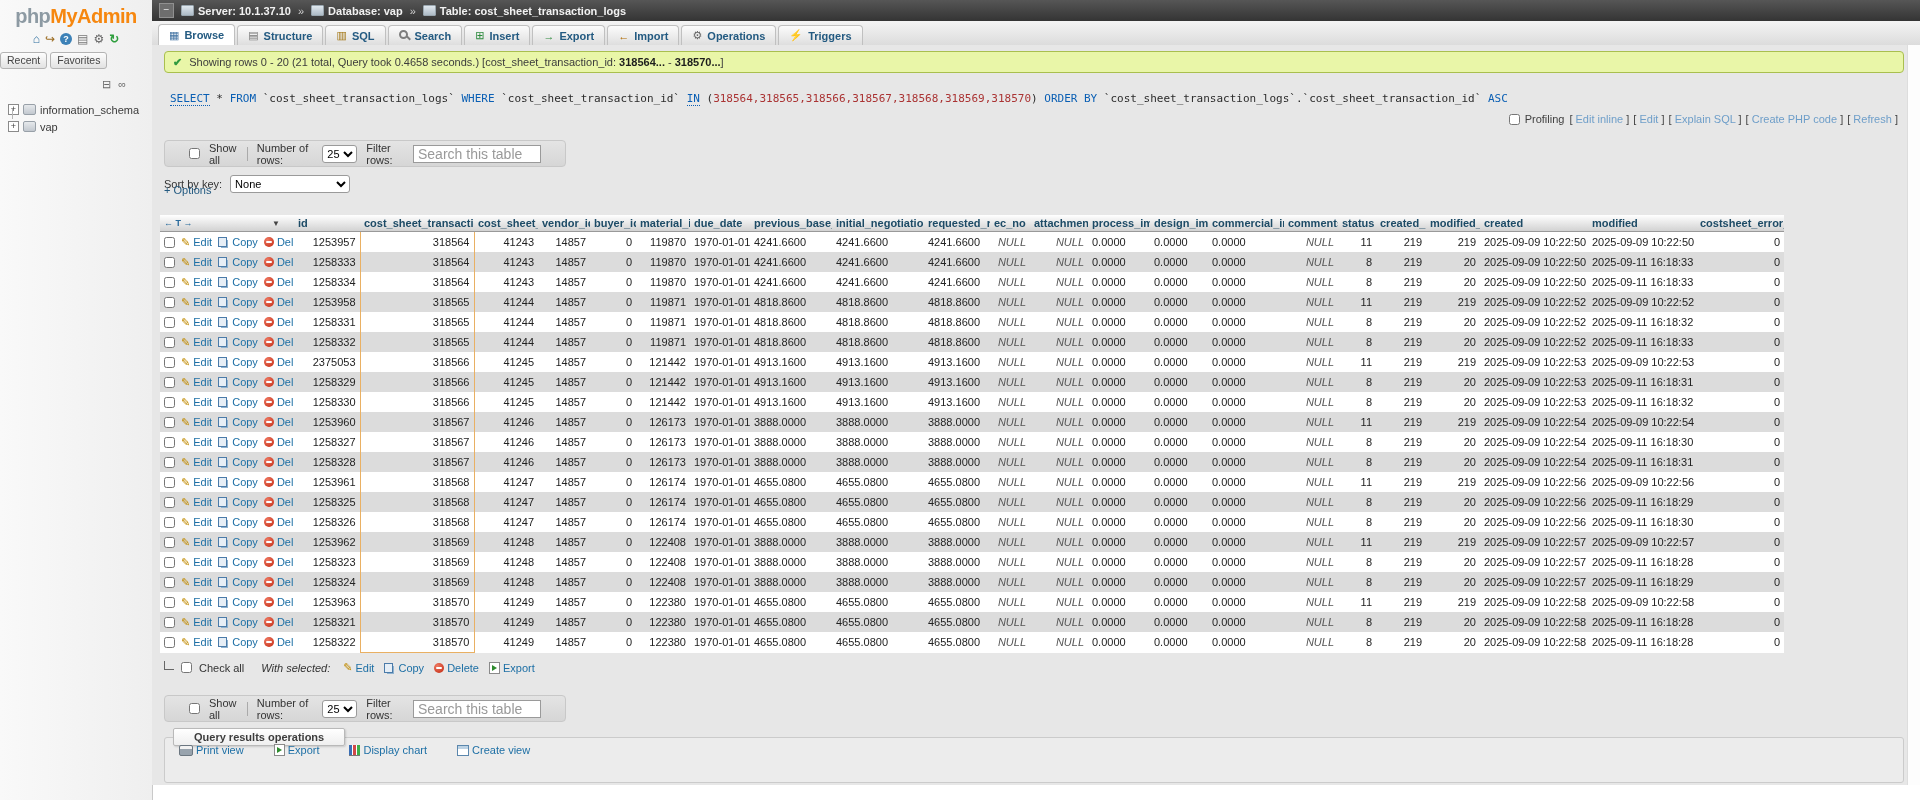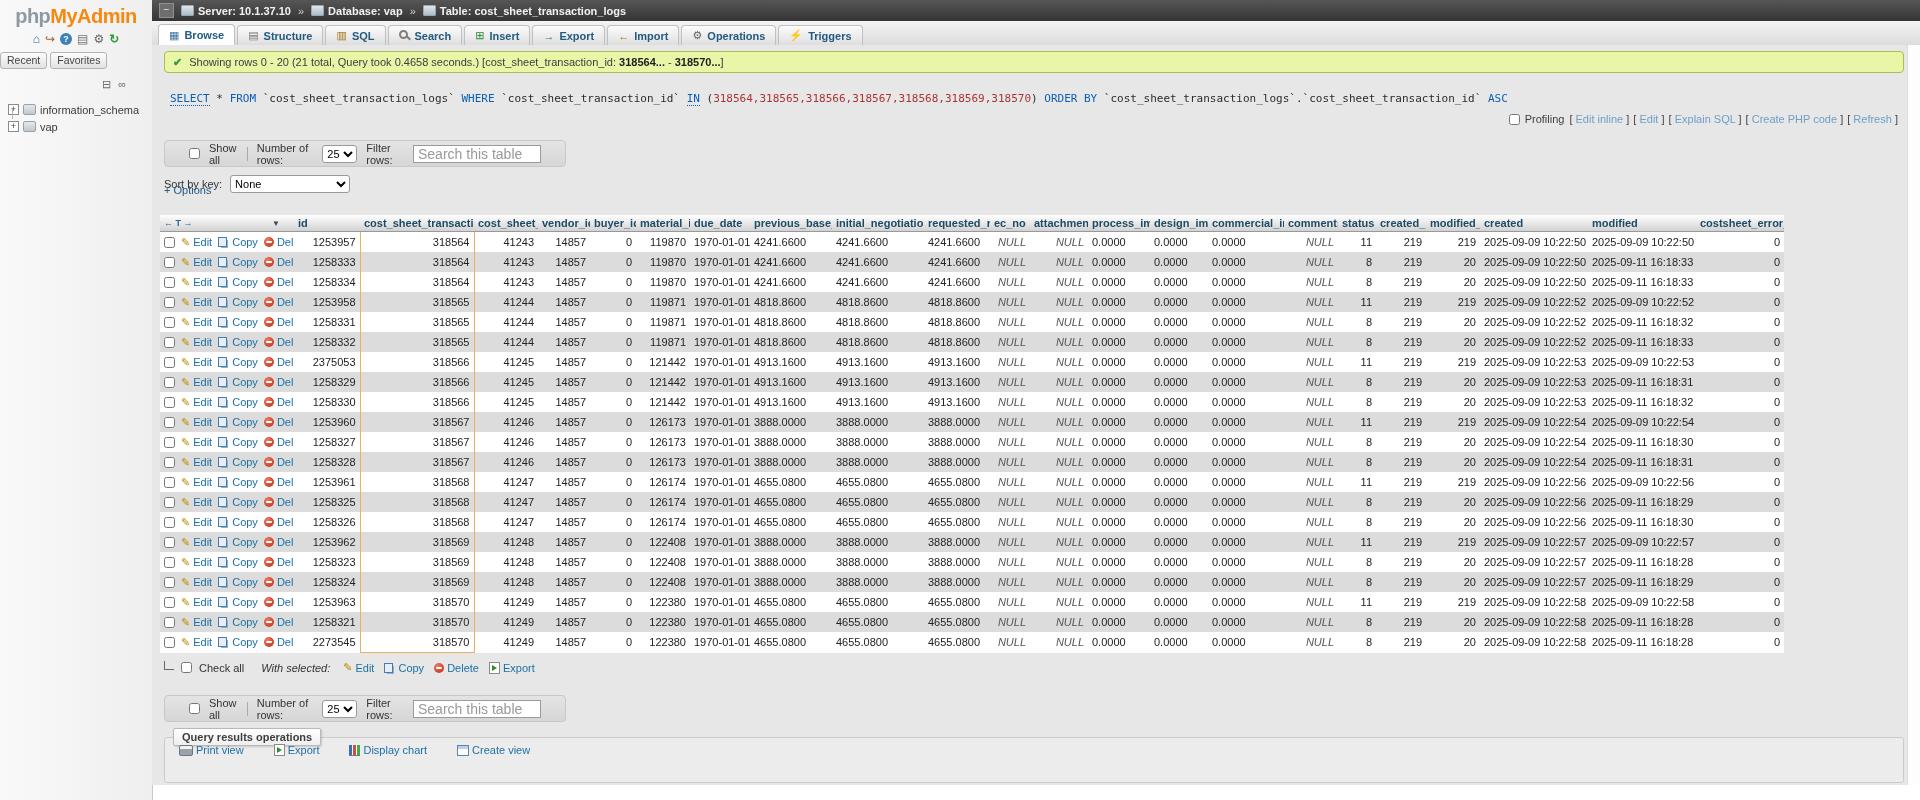--- a/index.html
+++ b/index.html
@@ -105,21 +105,21 @@
   .corner{display:flex;justify-content:space-between;align-items:center;color:#2a6b9c;font-size:9px;padding-right:10px}
   .caret{color:#444;font-size:8px}
   
   .checkall{position:absolute;left:12px;top:616px;display:flex;align-items:center;gap:7px;color:#333}
   .lshape{width:9px;height:8px;border-left:1px solid #666;border-bottom:1px solid #666;margin-top:-5px}
   .wsel{font-style:italic;margin:0 6px 0 10px}
   .flink{margin-right:10px}
   
   .fieldset{position:absolute;left:12px;right:4px;top:692px;height:44px;background:#ececec;border:1px solid #cbcbcb;
             border-radius:3px}
-  .legend{position:absolute;left:8px;top:-10px;padding:2px 8px;background:linear-gradient(#fff,#efefef);
+  .legend{position:absolute;left:8px;top:-10px;padding:2px 20px;background:linear-gradient(#fff,#efefef);
           border:1px solid #b9b9b9;border-radius:2px;font-weight:bold;color:#3d3d3d;box-shadow:1px 1px 2px rgba(0,0,0,.15)}
   .oplinks{position:absolute;left:14px;top:6px;display:flex;gap:30px}
   .ic-print{display:inline-block;width:12px;height:9px;border:1px solid #6b7680;border-radius:2px;
             background:linear-gradient(#f2f2f2 0 3px,#98a3ad 3px)}
   .ic-chart{display:inline-block;width:11px;height:10px;border-bottom:1px solid #777;
             background:repeating-linear-gradient(90deg,#3b6fb5 0 3px,#fff 3px 4px,#d14949 4px 7px,#fff 7px 8px,#3fae49 8px 11px)}
   .ic-view{display:inline-block;width:10px;height:9px;border:1px solid #5b87ad;background:linear-gradient(#bcd2e4 0 3px,#fff 3px)}
 </style>
 </head>
 <body>
@@ -1183,21 +1183,21 @@
                     <span>Copy</span>
                   </span>
                   <span class="rlink">
                     <span class="ic-del">
                       <i></i>
                     </span>
                     <span>Delete</span>
                   </span>
                 </div>
               </td>
-              <td class="ta-r">2273545</td>
+              <td class="ta-r">1258322</td>
               <td class="ta-r mark mark-bot">318570</td>
               <td class="ta-r">41249</td>
               <td class="ta-r">14857</td>
               <td class="ta-r">0</td>
               <td class="ta-r">122380</td>
               <td>1970-01-01</td>
               <td>4655.0800</td>
               <td>4655.0800</td>
               <td>4655.0800</td>
               <td class="ta-r nullv">NULL</td>

